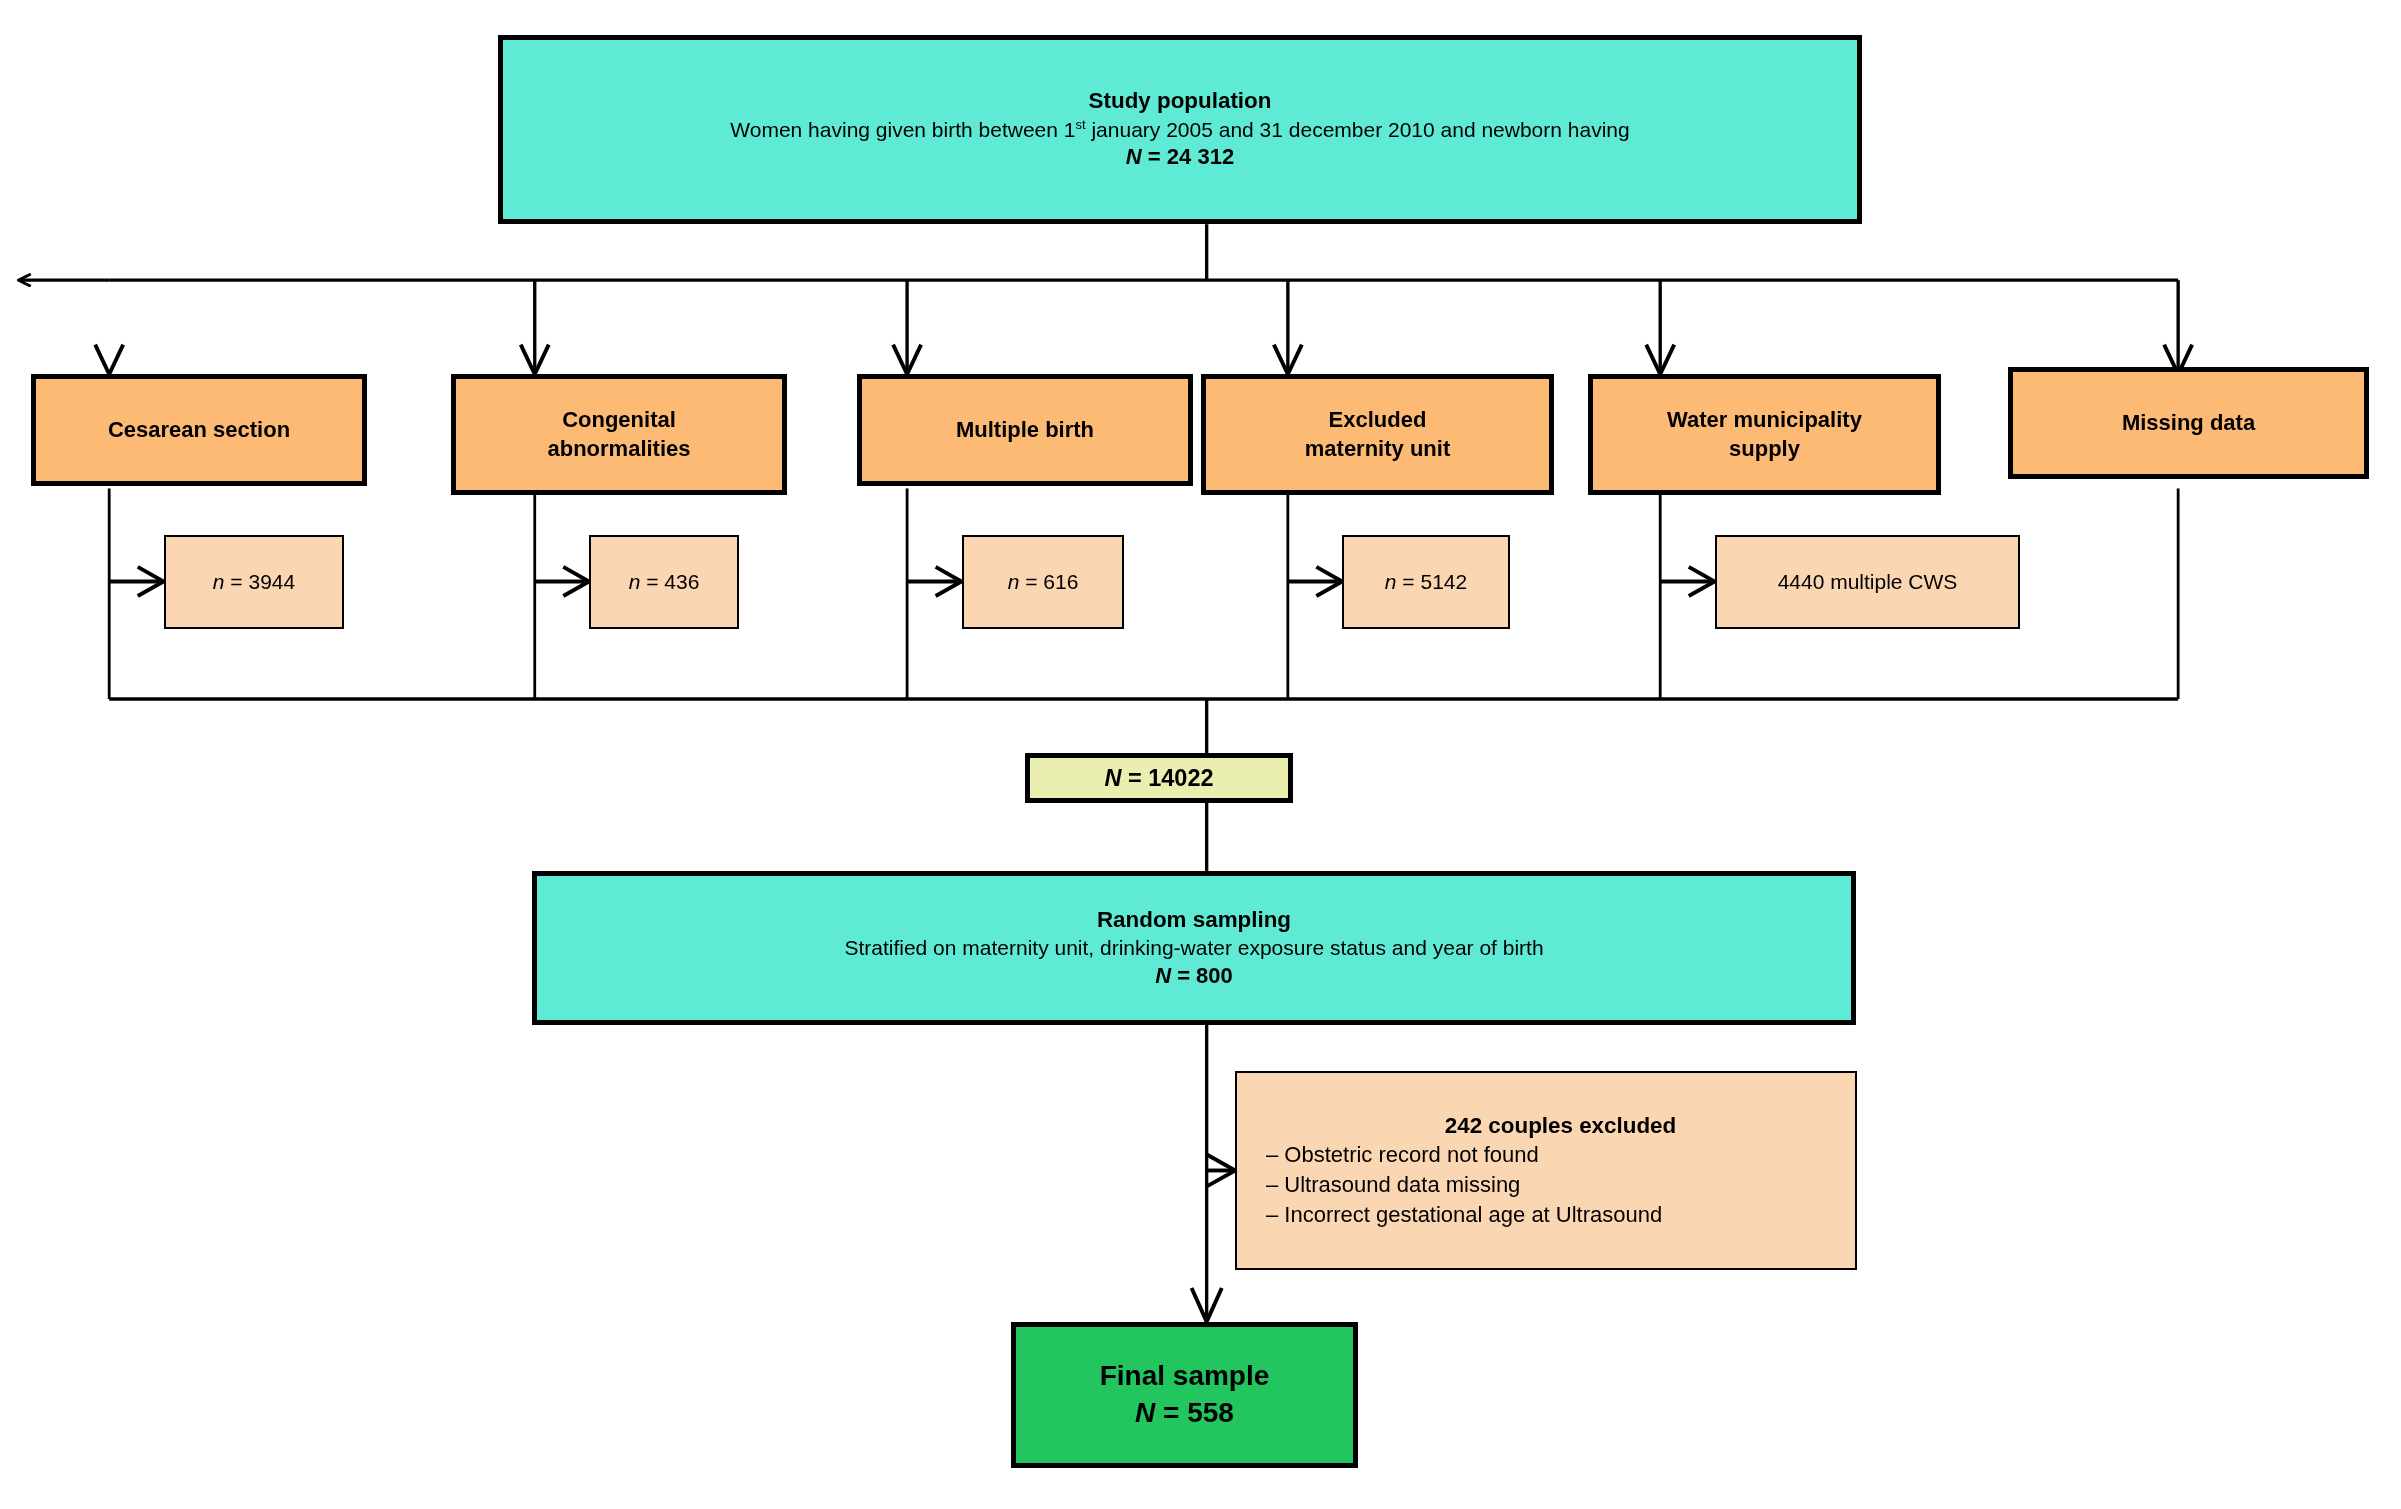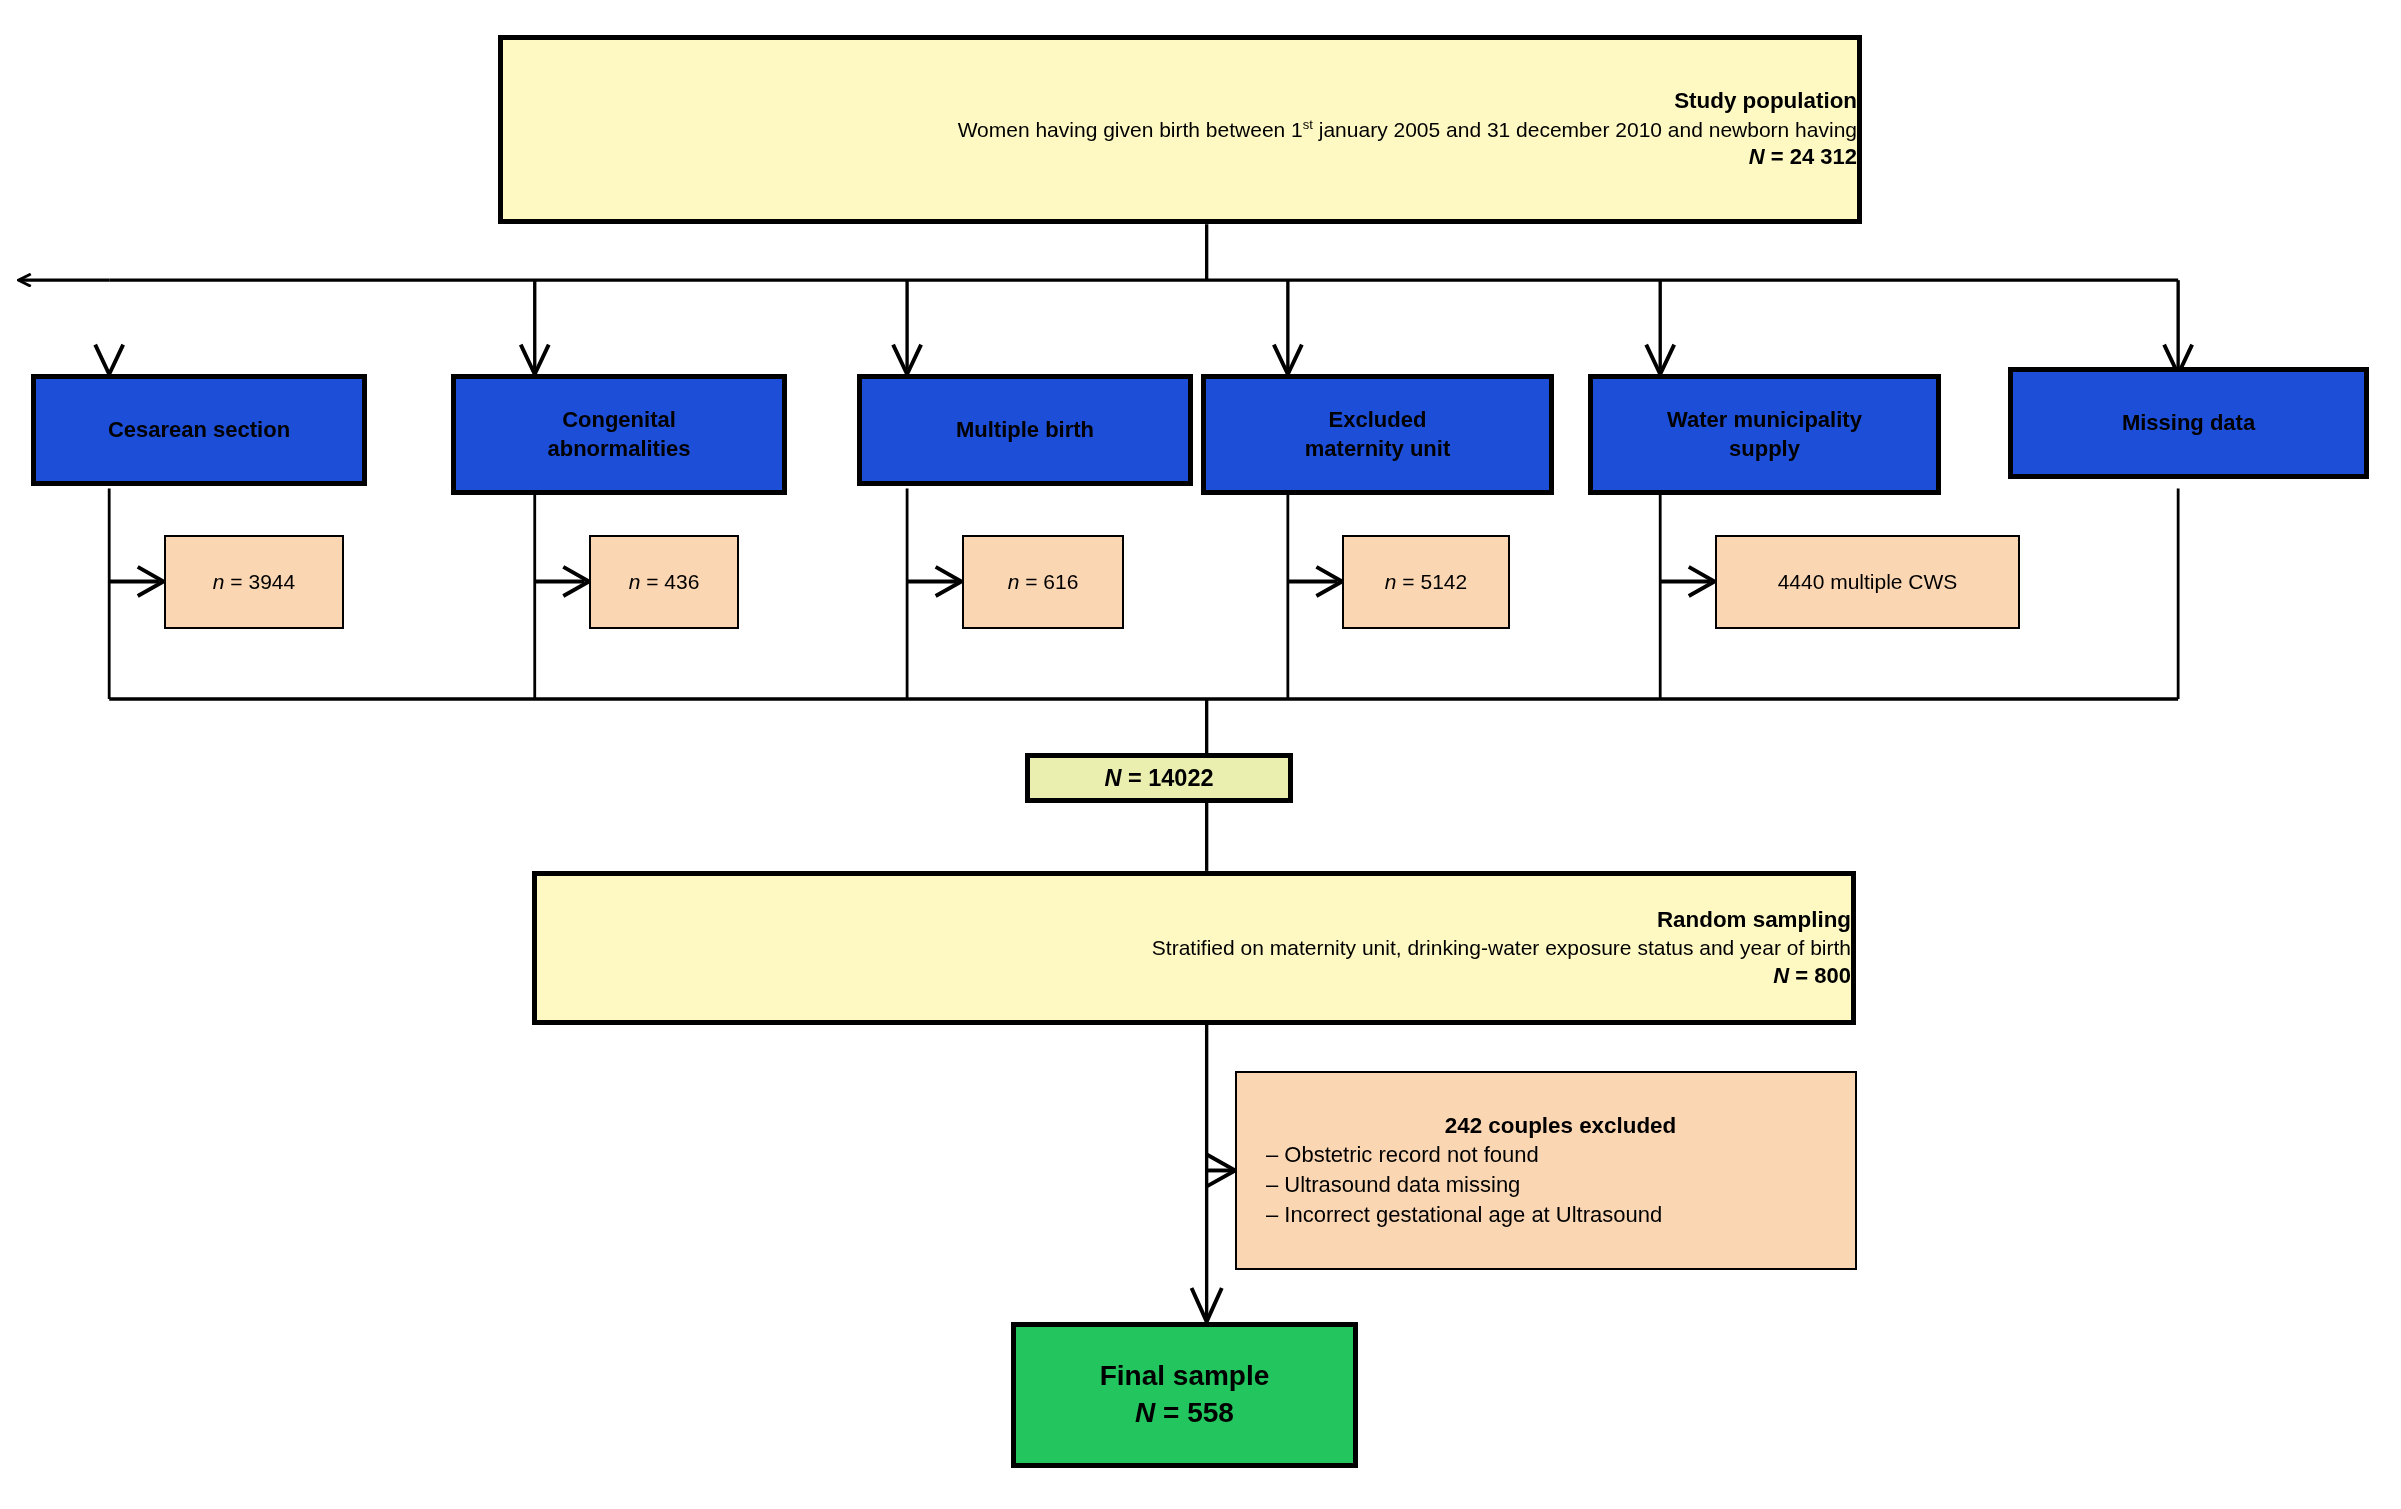--- a/index.html
+++ b/index.html
@@ -5,22 +5,22 @@
   html,body{margin:0;padding:0;background:#ffffff;}
   body{width:2401px;height:1510px;font-family:"Liberation Sans",sans-serif;overflow:hidden;}
   #canvas{position:relative;width:2401px;height:1510px;background:#fff;}
   svg#wires{position:absolute;left:0;top:0;width:2401px;height:1510px;pointer-events:none;}
 
   .node{position:absolute;box-sizing:border-box;display:flex;flex-direction:column;
         align-items:center;justify-content:center;text-align:center;color:#000;}
   .thick{border:5px solid #000;}
   .thin{border:2.2px solid #000;}
 
-  .blue{background:#fef9c3;align-items:flex-end;}
-  .green{background:#1d4ed8;align-items:center;}
+  .blue{background:#5eead4;}
+  .green{background:#fdba74;align-items:center;}
   .peach{background:#fbd6b2;}
   .khaki{background:#eaeeae;}
   .yellow{background:#22c55e;}
 
   .t-title{font-weight:bold;font-size:22.4px;line-height:1.28;}
   .t-body{font-weight:normal;font-size:21px;line-height:1.30;}
   .t-n{font-weight:bold;font-size:22px;line-height:1.30;}
   .t-green{font-weight:bold;font-size:22px;line-height:1.30;}
   .t-peach{font-weight:normal;font-size:21px;line-height:1.30;}
   .t-khaki{font-weight:bold;font-size:23.5px;}

